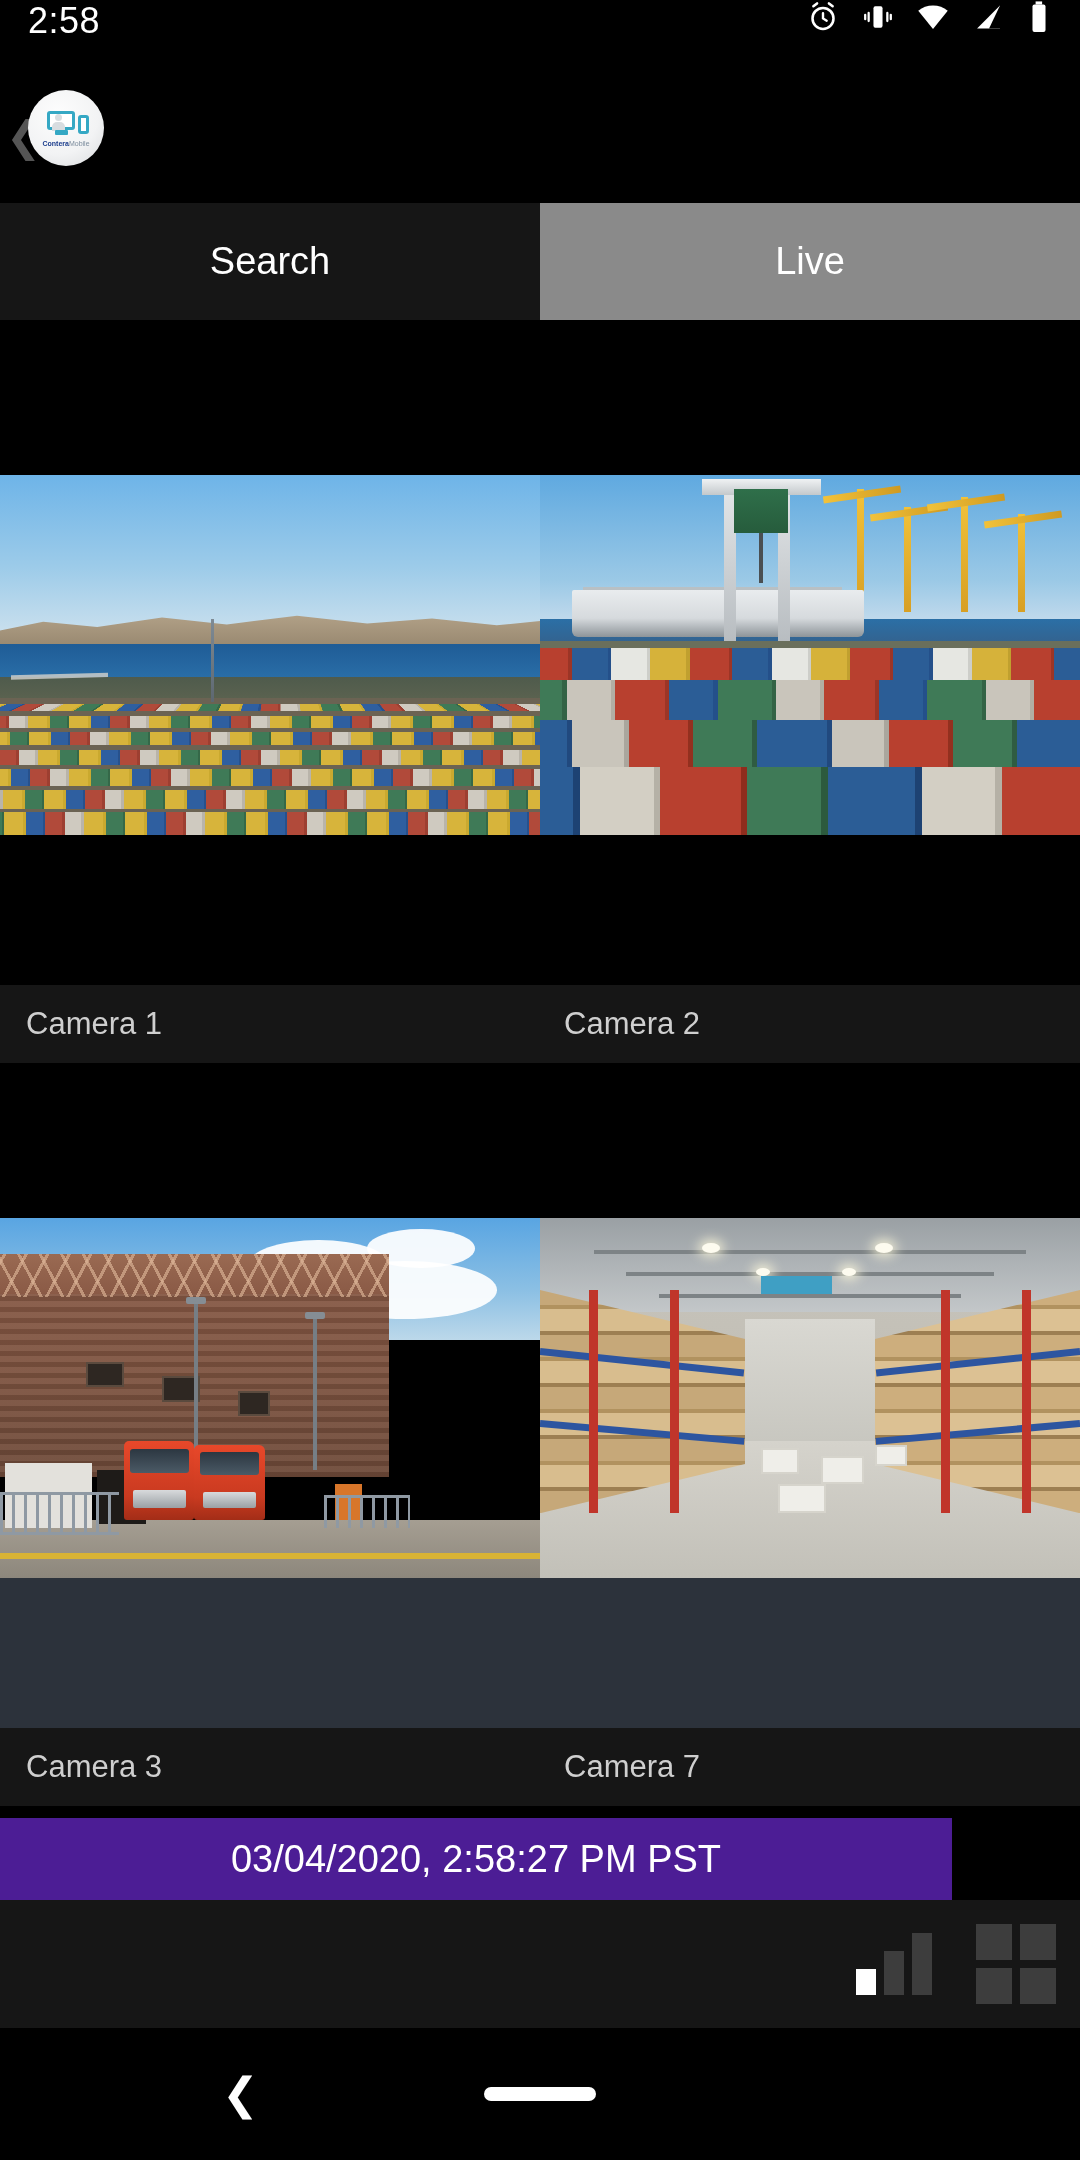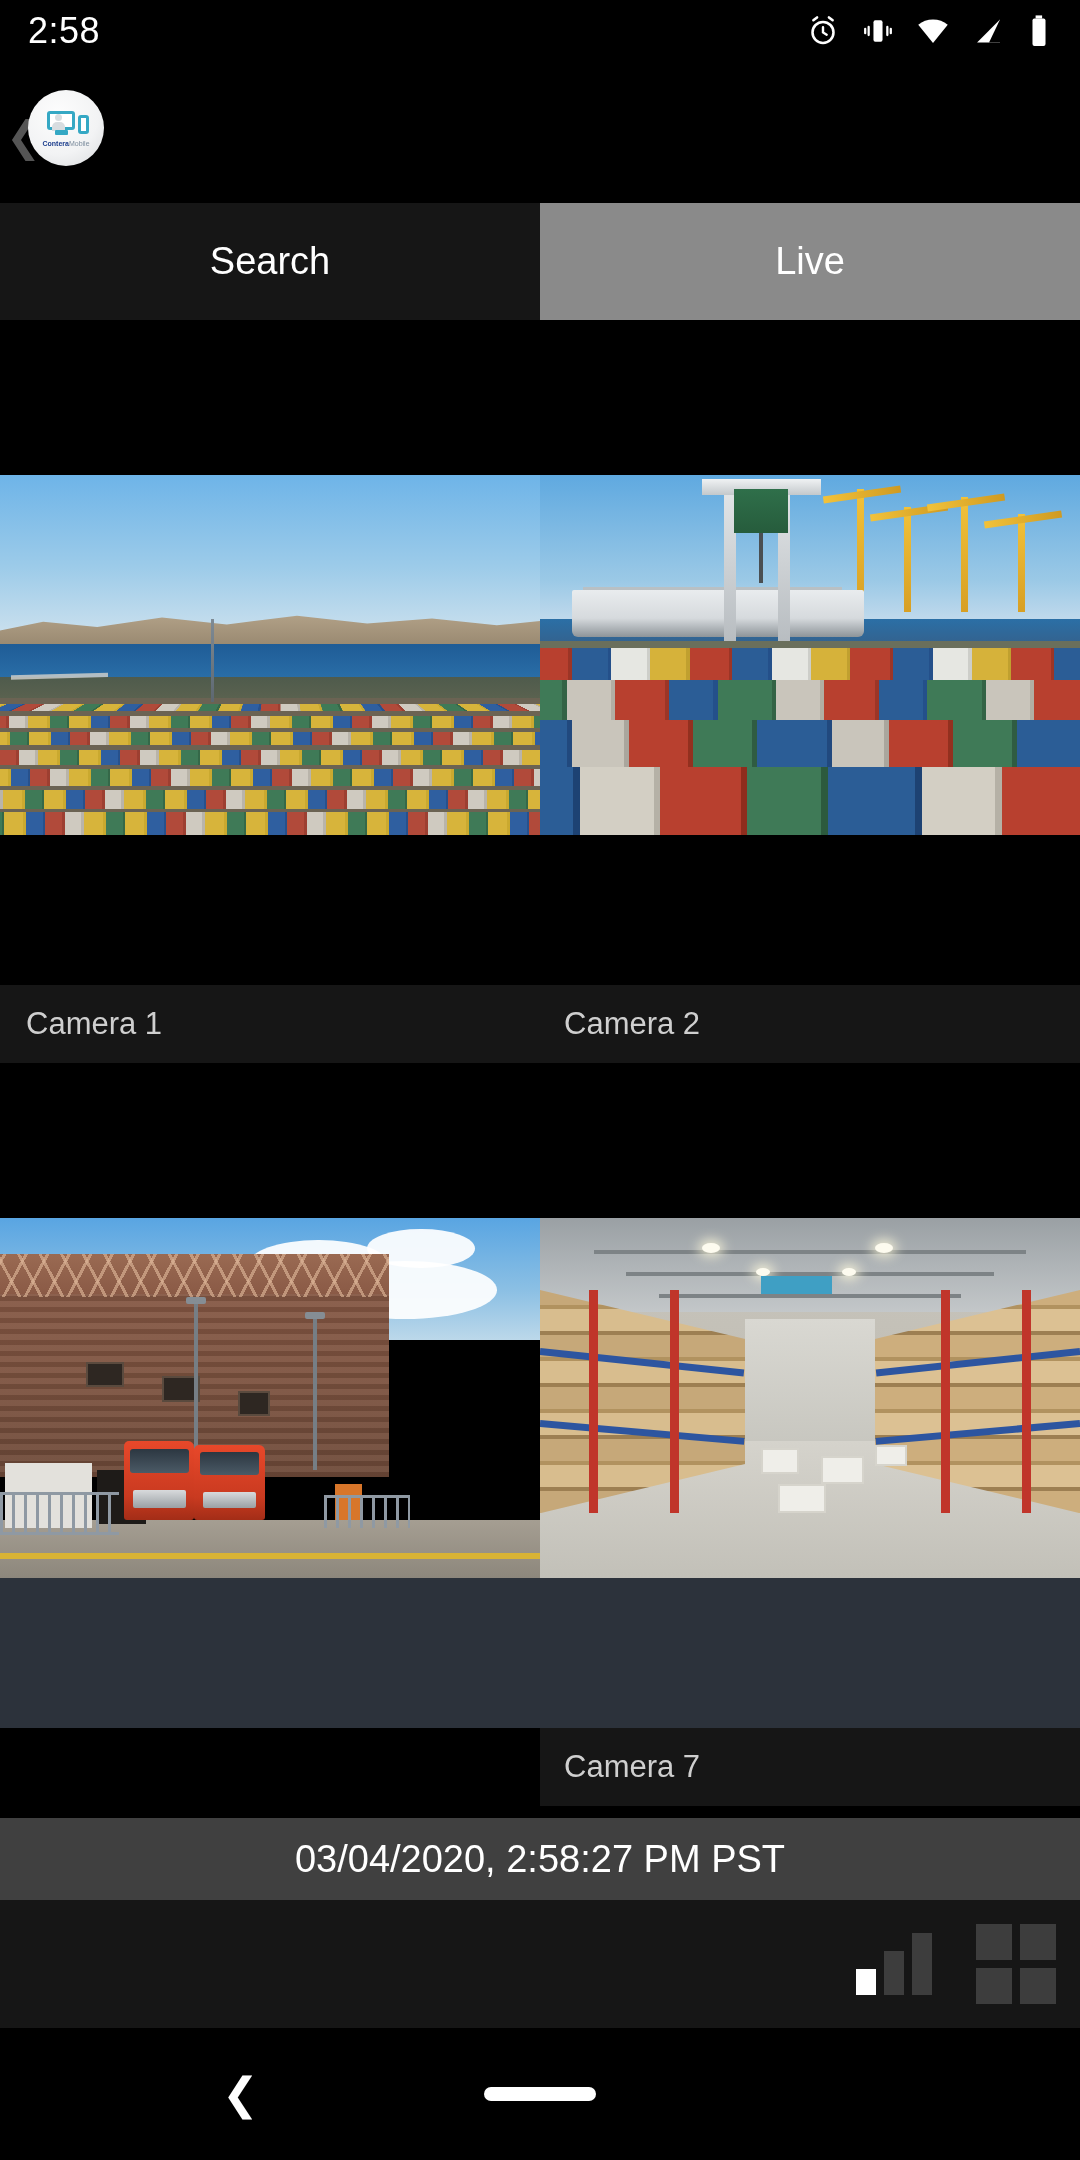--- a/index.html
+++ b/index.html
@@ -7,21 +7,21 @@
     width:1080px; height:2160px;
     background:#000;
     font-family:"Liberation Sans", sans-serif;
     overflow:hidden;
   }
   #app { position:relative; width:1080px; height:2160px; background:#000; }
 
   
   .statusbar {
     position:absolute; top:0; left:0; width:1080px; height:62px;
-    background:#000; display:flex; align-items:center;
+    background:#000; display:flex; align-items:flex-start;
     padding:0 28px; color:#fff;
   }
   .status-time { font-size:36px; letter-spacing:0.5px; color:#fff; }
   .status-icons { margin-left:auto; display:flex; align-items:center; gap:22px; }
   .sicon { display:block; }
 
   
   .header { position:absolute; top:62px; left:0; width:1080px; height:141px; background:#000; }
   .back-chevron {
     position:absolute; left:6px; top:52px; width:28px; height:46px;
@@ -283,22 +283,22 @@
   .s4-pal.p2 { left:52%; top:66%; width:8%; height:8%; }
   .s4-pal.p3 { left:62%; top:63%; width:6%; height:6%; }
   .s4-pal.p4 { left:44%; top:74%; width:9%; height:8%; }
   .s4-wall { position:absolute; left:38%; top:28%; width:24%; height:36%;
     background:linear-gradient(#d9d8d2,#c7c6bf); }
   .s4-banner { position:absolute; left:41%; top:16%; width:13%; height:5%;
     background:#3f9fc4; }
 
   
   .tsbar {
-    position:absolute; left:0; top:1818px; width:1080px; height:82px;
-    background:#404040; display:flex; align-items:center; justify-content:center;
+    position:absolute; left:0; top:1818px; width:952px; height:82px;
+    background:#4c1d95; display:flex; align-items:center; justify-content:center;
   }
   .tsbar span { font-size:38px; color:#fff; }
 
   
   .toolbar {
     position:absolute; left:0; top:1900px; width:1080px; height:128px;
     background:#161616; display:flex; align-items:center; justify-content:flex-end;
     padding-right:24px; gap:44px;
   }
   .quality-icon { display:flex; align-items:flex-end; gap:8px; height:62px; }
@@ -471,20 +471,23 @@
             <div class="s3-truck t2">
                 <div class="cab"></div>
                 <div class="win"></div>
                 <div class="grill"></div>
               </div>
             <div class="s3-fence"></div>
               <div class="s3-fence2"></div>
           </div>
         </div>
         <div class="cam-pad-bot" style="height:150px;background:#2c323b"></div>
+        <div class="cam-label-band">
+          <span class="cam-label l1">Camera 3</span>
+        </div>
       </div>
 
       <div class="cam-cell">
         <div class="cam-pad-top" style="height:155px"></div>
         <div class="cam-viewport">
           <div class="scene">
             <div class="s4-bg"></div>
               <div class="s4-ceil"></div>
             <div class="s4-ceil-beam b1"></div>
               <div class="s4-ceil-beam b2"></div>

